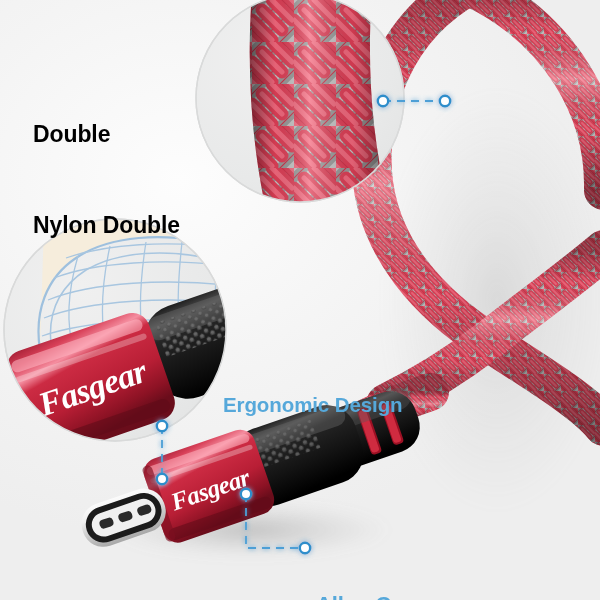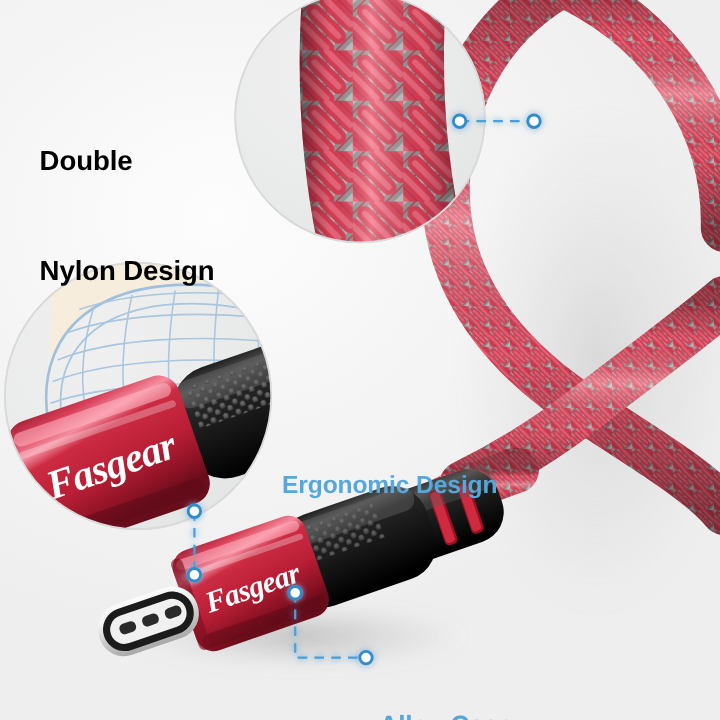--- a/index.html
+++ b/index.html
@@ -38,21 +38,20 @@
   }
   #callout-braided {
     left: 33px;
     top: 58px;
     font-size: 23px;
   }
   #callout-ergonomic {
     left: 223px;
     top: 337px;
     font-size: 20.5px;
-    margin-left: 12px;
   }
   #callout-alloy {
     left: 316px;
     top: 532px;
     font-size: 22px;
   }
   .callout span { display: block; }
 </style>
 </head>
 <body>
@@ -336,21 +335,21 @@
       <g>
         <path d="M 246,494 L 246,548 L 305,548" fill="none" stroke="#4d9fd6" stroke-width="1.8" stroke-dasharray="8 6"></path>
         <circle cx="246" cy="494" r="5.2" fill="#ffffff" stroke="#2f8ecb" stroke-width="2.4"></circle>
         <circle cx="305" cy="548" r="5.2" fill="#ffffff" stroke="#2f8ecb" stroke-width="2.4"></circle>
       </g>
     </g>
   </svg>
 
   <div class="callout" id="callout-braided" style="color:#000000">
     <span>Double</span>
-    <span>Nylon Design</span>
+    <span>Nylon Double</span>
   </div>
 
   <div class="callout" id="callout-ergonomic" style="color:#56a8da">
     <span>Ergonomic Design</span>
   </div>
 
   <div class="callout" id="callout-alloy" style="color:#56a8da">
     <span>Alloy Case</span>
   </div>
 

